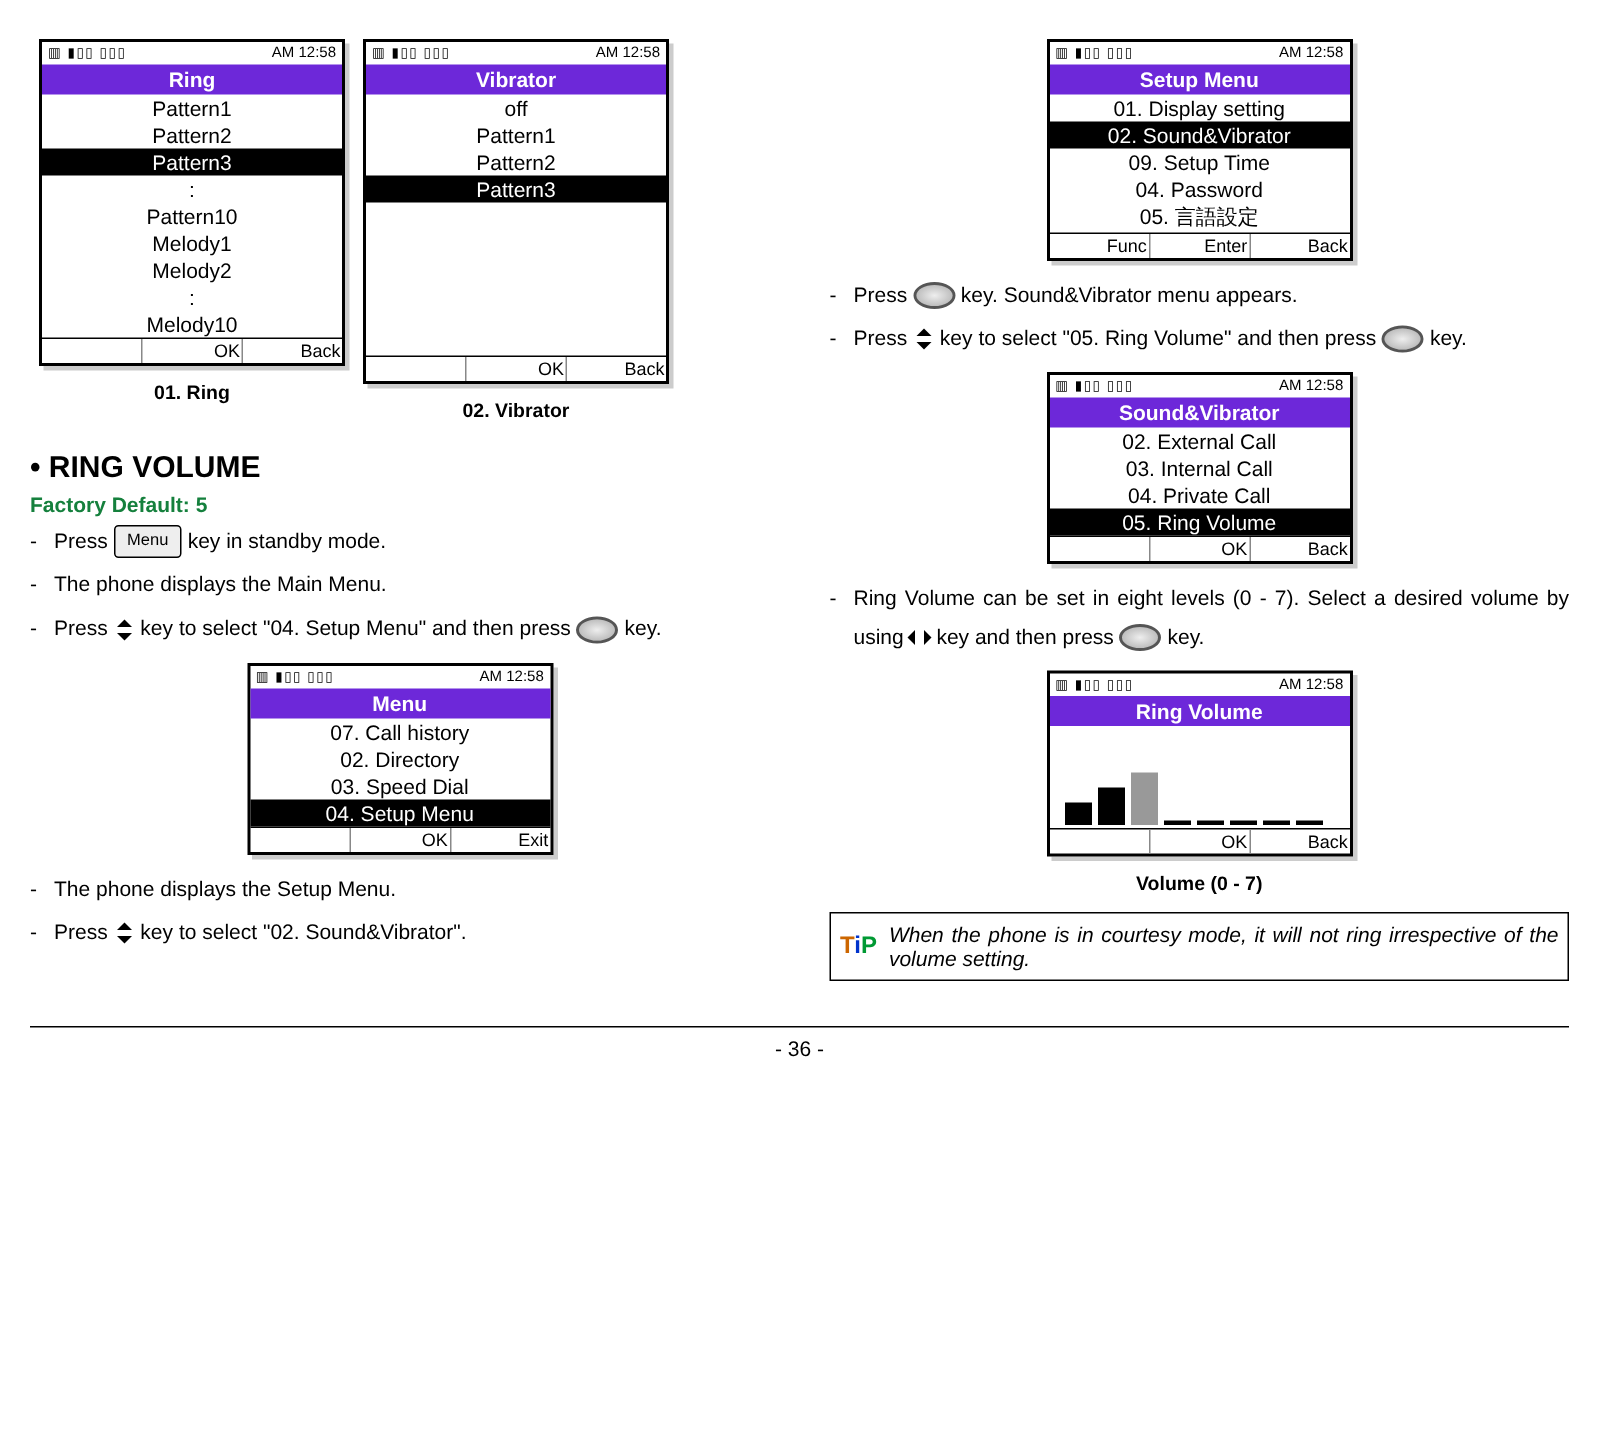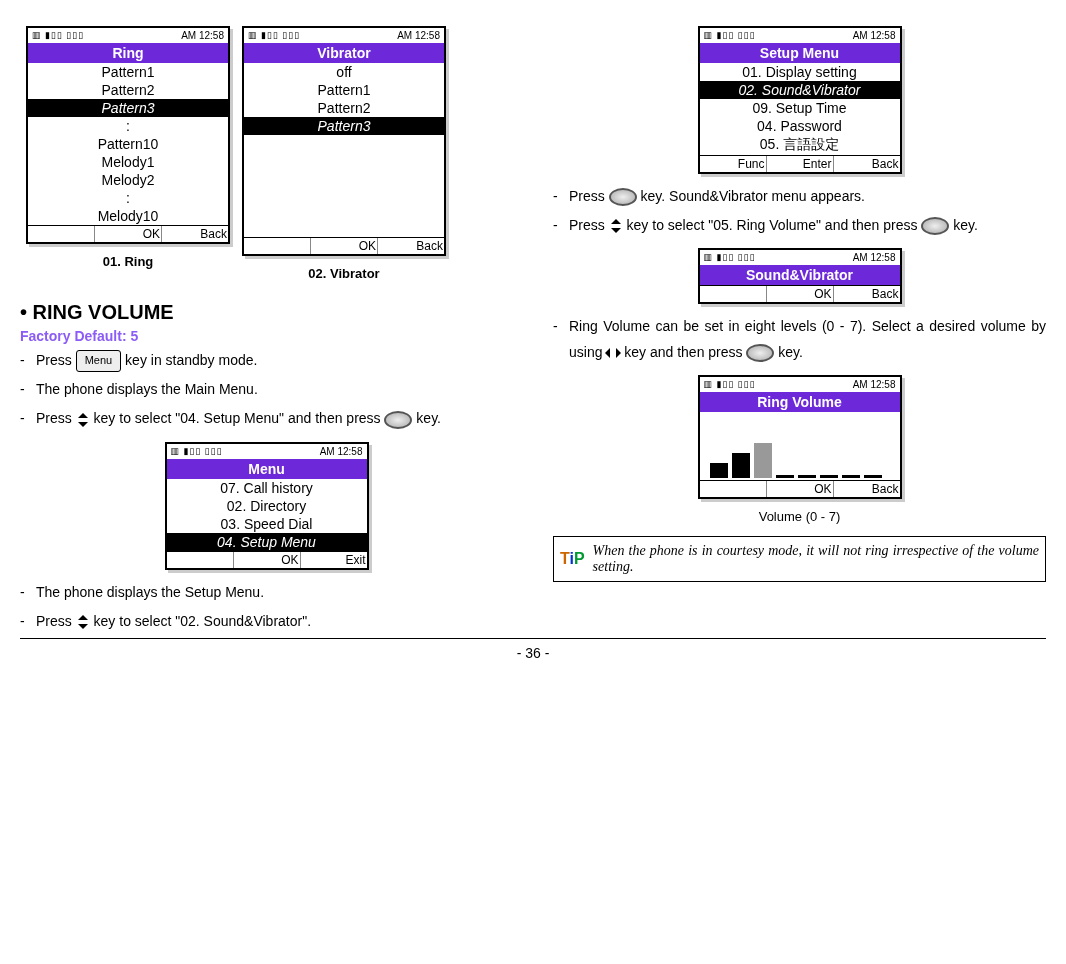--- a/index.html
+++ b/index.html
@@ -43,21 +43,20 @@
     min-height: 60px;
   }
   .phone-item {
     padding: 1px 8px;
     font-size: 14px;
     text-align: center;
   }
   .phone-item.selected {
     background: #000;
     color: #fff;
-    font-style: italic;
   }
   .phone-item.center {
     text-align: center;
   }
   .phone-soft {
     display: flex;
     border-top: 1px solid #000;
     font-size: 12px;
   }
   .phone-soft div {
@@ -78,21 +77,21 @@
     margin-top: 4px;
   }
   h2 {
     font-size: 20px;
     margin: 20px 0 4px 0;
   }
   .bullet-h2::before {
     content: "• ";
   }
   .factory {
-    color: #8b5cf6;
+    color: #15803d;
     font-weight: bold;
     margin: 2px 0;
   }
   p { margin: 4px 0; line-height: 1.5; }
   .step {
     display: flex;
     margin: 4px 0;
     line-height: 1.8;
   }
   .step-dash { width: 16px; }
@@ -178,23 +177,24 @@
     align-items: center;
     gap: 8px;
   }
   .tip-icon {
     font-weight: bold;
     font-size: 16px;
   }
   .tip-icon .t { color:#cc6600;}
   .tip-icon .i { color:#0033cc;}
   .tip-icon .p { color:#009933;}
-  .tip-text { font-style: italic; flex:1; text-align: justify; font-family: Liberation Serif, serif;}
+  .tip-text { font-style: italic; flex:1; text-align: justify;}
   .footer {
     border-top: 1px solid #000;
+    margin-top: 30px;
     text-align: center;
     padding-top: 6px;
   }
   .status-icons { font-size:9px; letter-spacing:1px;}
 </style>
 </head>
 <body>
 
 <div class="page">
 
@@ -354,20 +354,26 @@
       </div>
     </div>
 
     <div class="screen-center">
       <div class="phone-screen">
         <div class="phone-status">
           <span class="status-icons">▥ ▮▯▯ ▯▯▯</span>
           <span>AM 12:58</span>
         </div>
         <div class="phone-title">Sound&amp;Vibrator</div>
+        <div class="phone-body">
+          <div class="phone-item">02. External Call</div>
+          <div class="phone-item">03. Internal Call</div>
+          <div class="phone-item">04. Private Call</div>
+          <div class="phone-item selected">05. Ring Volume</div>
+        </div>
         <div class="phone-soft">
           <div></div>
           <div>OK</div>
           <div>Back</div>
         </div>
       </div>
     </div>
 
     <div class="step">
       <div class="step-dash">-</div>
@@ -396,21 +402,21 @@
           <div class="vbar empty"></div>
           <div class="vbar empty"></div>
           <div class="vbar empty"></div>
         </div>
         <div class="phone-soft">
           <div></div>
           <div>OK</div>
           <div>Back</div>
         </div>
       </div>
-      <div class="phone-caption" style="font-weight:normal">Volume (0 - 7)</div>
+      <div class="phone-caption" style="font-weight:bold">Volume (0 - 7)</div>
     </div>
 
     <div class="tip-box">
       <div class="tip-icon"><span class="t">T</span><span class="i">i</span><span class="p">P</span></div>
       <div class="tip-text">When the phone is in courtesy mode, it will not ring irrespective of the volume setting.</div>
     </div>
   </div>
 </div>
 
 <div class="footer">

